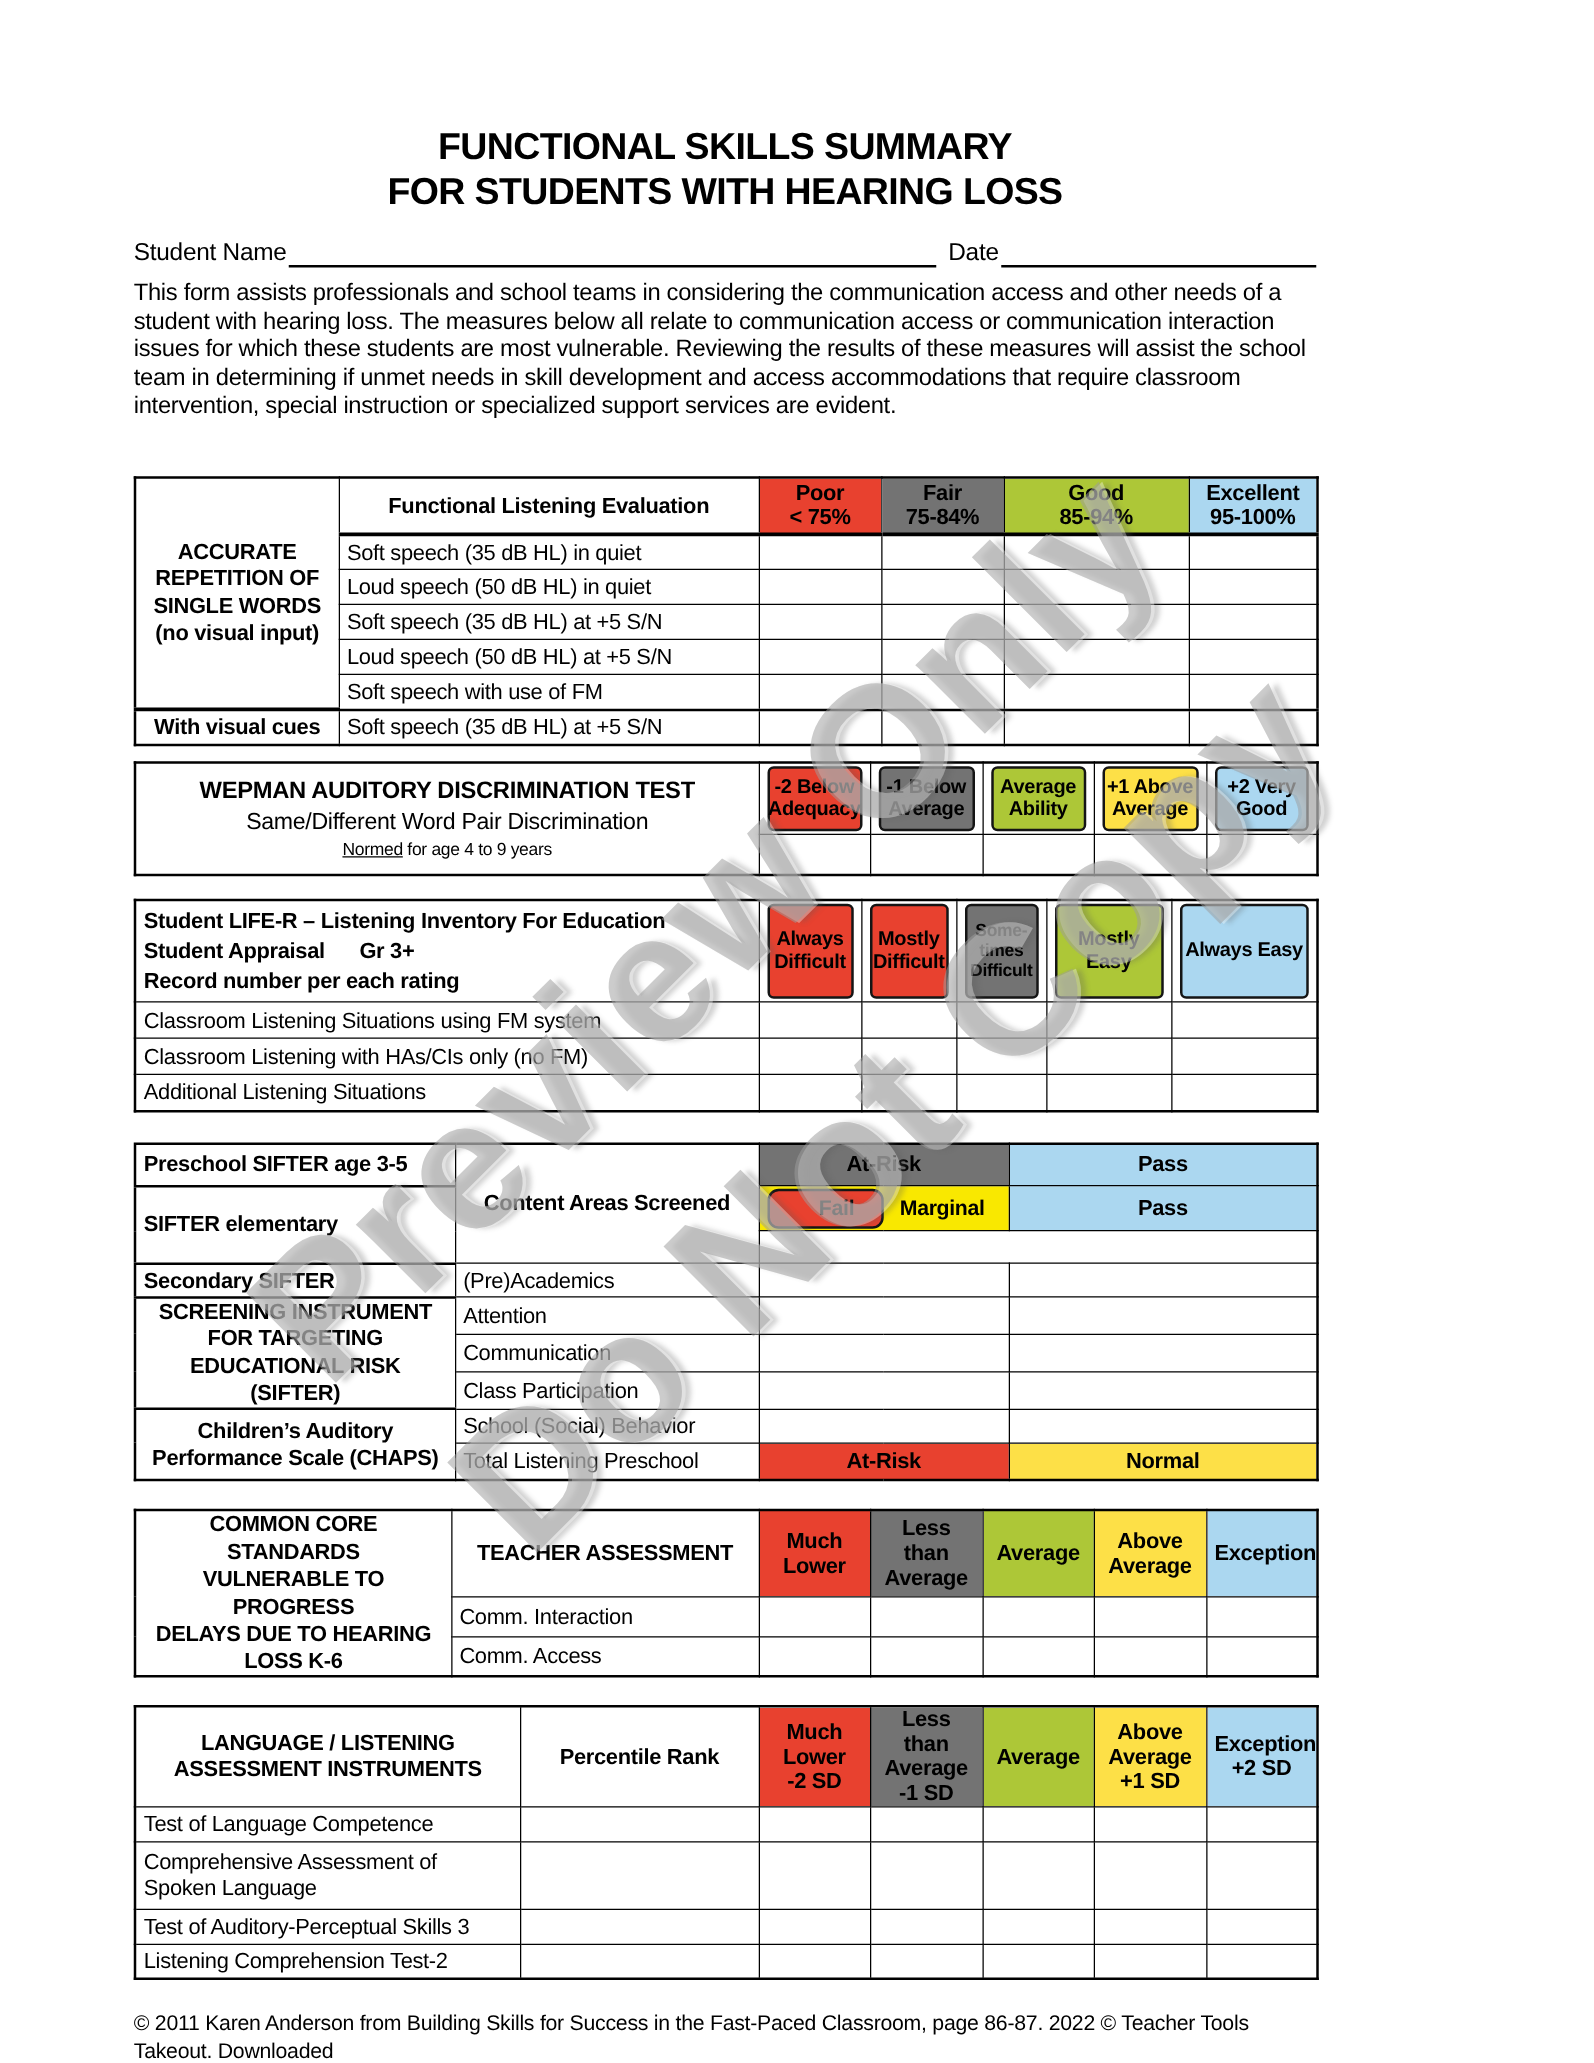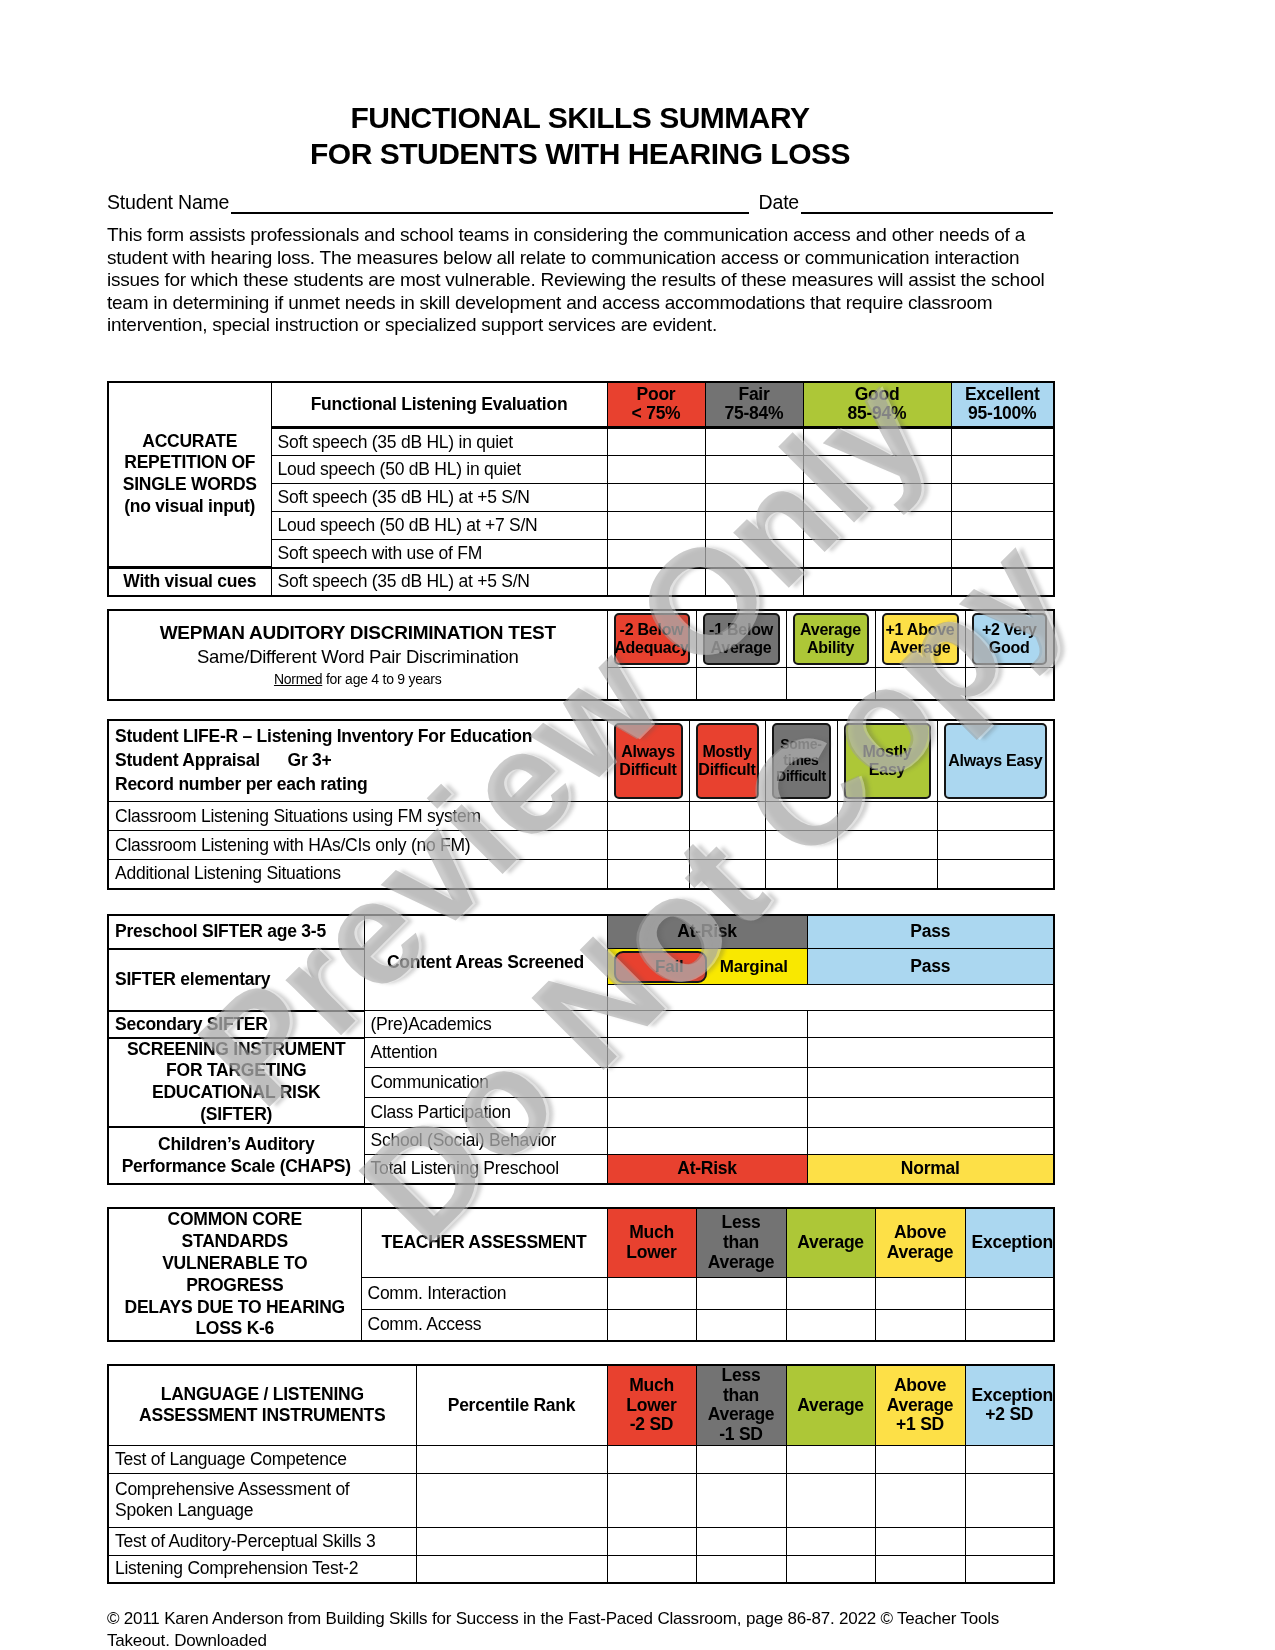--- a/index.html
+++ b/index.html
@@ -137,21 +137,21 @@
             <td></td>
           </tr>
       <tr style="height:28px">
             <td class="rl">Soft speech (35 dB HL) at +5 S/N</td>
             <td></td>
             <td></td>
             <td></td>
             <td></td>
           </tr>
       <tr style="height:28px">
-            <td class="rl">Loud speech (50 dB HL) at +7 S/N</td>
+            <td class="rl">Loud speech (50 dB HL) at +5 S/N</td>
             <td></td>
             <td></td>
             <td></td>
             <td></td>
           </tr>
       <tr style="height:28px">
             <td class="rl">Soft speech with use of FM</td>
             <td></td>
             <td></td>
             <td></td>

